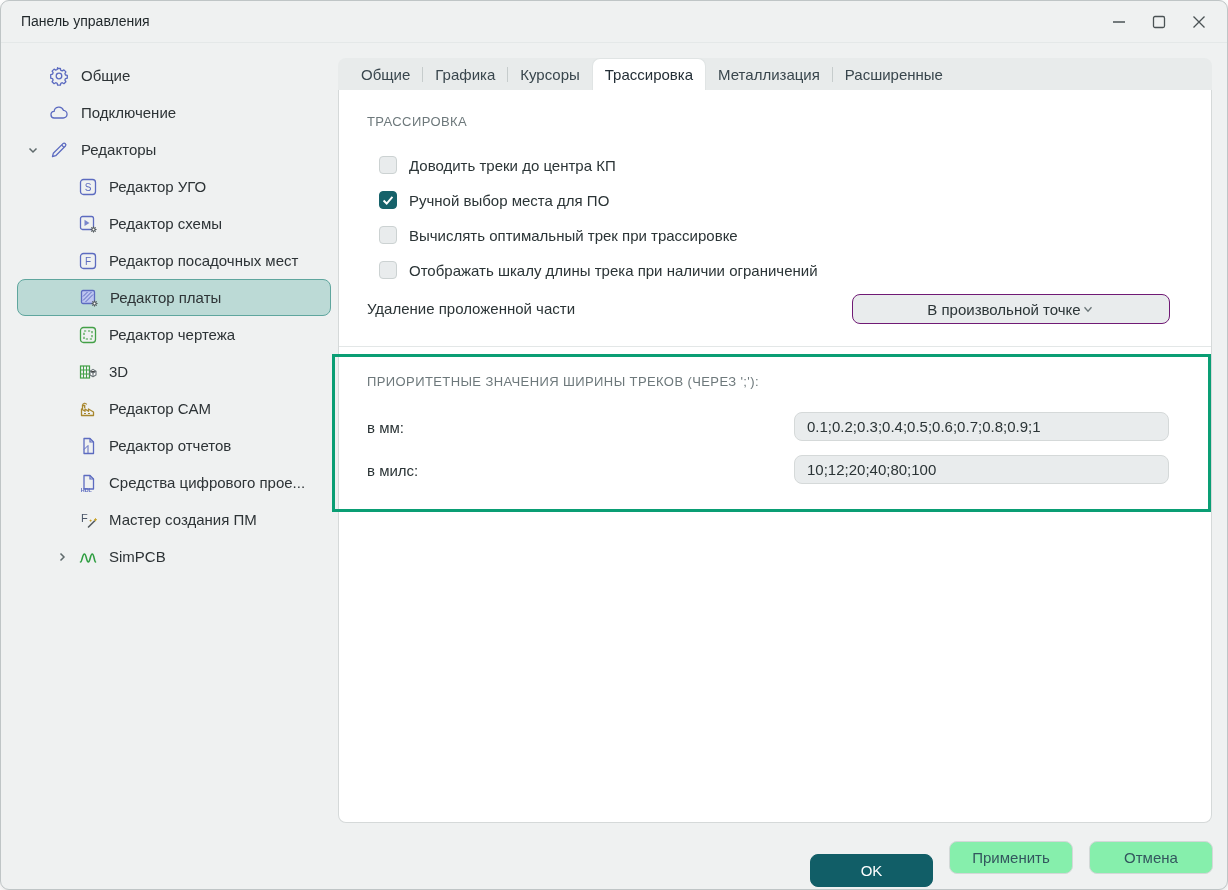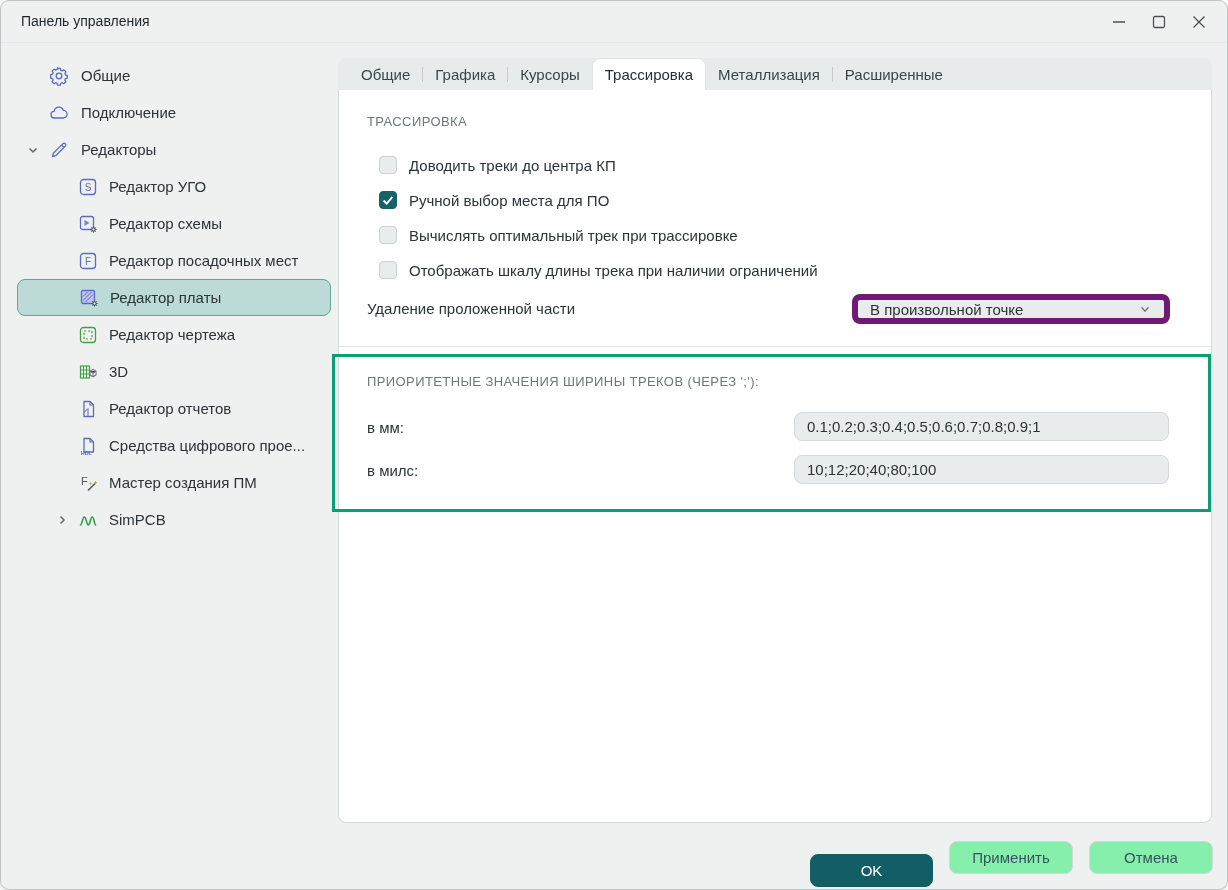--- a/index.html
+++ b/index.html
@@ -33,22 +33,22 @@
   
   .cb-row{position:absolute;left:40px;display:flex;align-items:flex-end;gap:12px;height:18px;}
   .checkbox{width:18px;height:18px;border-radius:4px;background:#e9eced;border:1px solid #ccd2d2;
             box-sizing:border-box;display:flex;align-items:center;justify-content:center;}
   .checkbox svg{display:none;}
   .checkbox[data-checked="true"]{background:#16626a;border-color:#16626a;}
   .checkbox[data-checked="true"] svg{display:block;}
   .cb-label{font-size:15px;color:#2b3436;white-space:nowrap;}
   .field-label{position:absolute;left:28px;font-size:15px;color:#2b3436;white-space:nowrap;}
   .dropdown{position:absolute;left:513px;top:204px;width:318px;height:30px;background:#e9eced;
-            border:6px solid #701a75;border-radius:8px;box-sizing:border-box;display:flex;
-            align-items:center;justify-content:space-between;padding:0 12px;cursor:default;}
+            border:1px solid #701a75;border-radius:8px;box-sizing:border-box;display:flex;
+            align-items:center;justify-content:center;padding:0 12px;cursor:default;}
   .dropdown .dd-value{font-size:15px;color:#2b3436;}
   .divider{position:absolute;left:0;top:256px;width:100%;height:1px;background:#e3e7e7;}
   .text-input{position:absolute;left:455px;width:375px;height:29px;background:#e9eced;border:1px solid #d5d9d9;
               border-radius:8px;box-sizing:border-box;padding:0 12px;font-family:Liberation Sans, sans-serif;
               font-size:15px;color:#2b3436;outline:none;}
   .highlight-frame{position:absolute;left:331px;top:353px;width:879px;height:158px;
                    border:3px solid #0a9e74;box-sizing:border-box;pointer-events:none;z-index:5;}
   
   .btn{position:absolute;top:840px;height:33px;border-radius:8px;font-family:"Liberation Sans",sans-serif;
        font-size:15px;display:flex;align-items:center;justify-content:center;box-sizing:border-box;cursor:default;}
@@ -191,20 +191,32 @@
           <svg width="20" height="20" viewBox="0 0 20 20">
               <rect x="2.5" y="4" width="9" height="12" fill="none" stroke="#43a047" stroke-width="1.2"></rect>
               <path d="M2.5 8h9M2.5 12h9M5.5 4v12M8.5 4v12" stroke="#43a047" stroke-width="1"></path>
               <path d="M12 9.2l3-1.8 3 1.8v3.8l-3 1.8-3-1.8z" fill="#fff" stroke="#6b7478" stroke-width="1.1" stroke-linejoin="round"></path>
               <path d="M12 9.2l3 1.8 3-1.8M15 11v3.8" stroke="#6b7478" stroke-width="1.1"></path>
             </svg>
         </span>
         <span class="nav-label">3D</span>
       </div>
 
+      <div class="nav-row lvl1">
+        <span class="exp-slot"></span>
+        <span class="icon20">
+          <svg width="20" height="20" viewBox="0 0 20 20">
+              <path d="M3.5 16.5v-6.5l3.5 2.3v-2.3l3.5 2.3v-2.3l5 3v3.5z" fill="none" stroke="#a8872e" stroke-width="1.3" stroke-linejoin="round"></path>
+              <path d="M4.5 10V6.5h2.2V9" fill="none" stroke="#a8872e" stroke-width="1.3"></path>
+              <path d="M4.5 6.5a2.2 2.2 0 0 1 4.2-.9" fill="none" stroke="#a8872e" stroke-width="1.1"></path>
+              <path d="M6 14.5h2M10 14.5h2" stroke="#a8872e" stroke-width="1.2"></path>
+            </svg>
+        </span>
+        <span class="nav-label">Редактор CAM</span>
+      </div>
 
       <div class="nav-row lvl1">
         <span class="exp-slot"></span>
         <span class="icon20">
           <svg width="20" height="20" viewBox="0 0 20 20">
               <path d="M6 2.5h6l3.5 3.5v11.5H6z" fill="none" stroke="#5c6bc0" stroke-width="1.3" stroke-linejoin="round"></path>
               <path d="M12 2.5V6h3.5" fill="none" stroke="#5c6bc0" stroke-width="1.2"></path>
               <path d="M6 13.5l4-4v8" fill="none" stroke="#5c6bc0" stroke-width="1"></path>
             </svg>
         </span>

